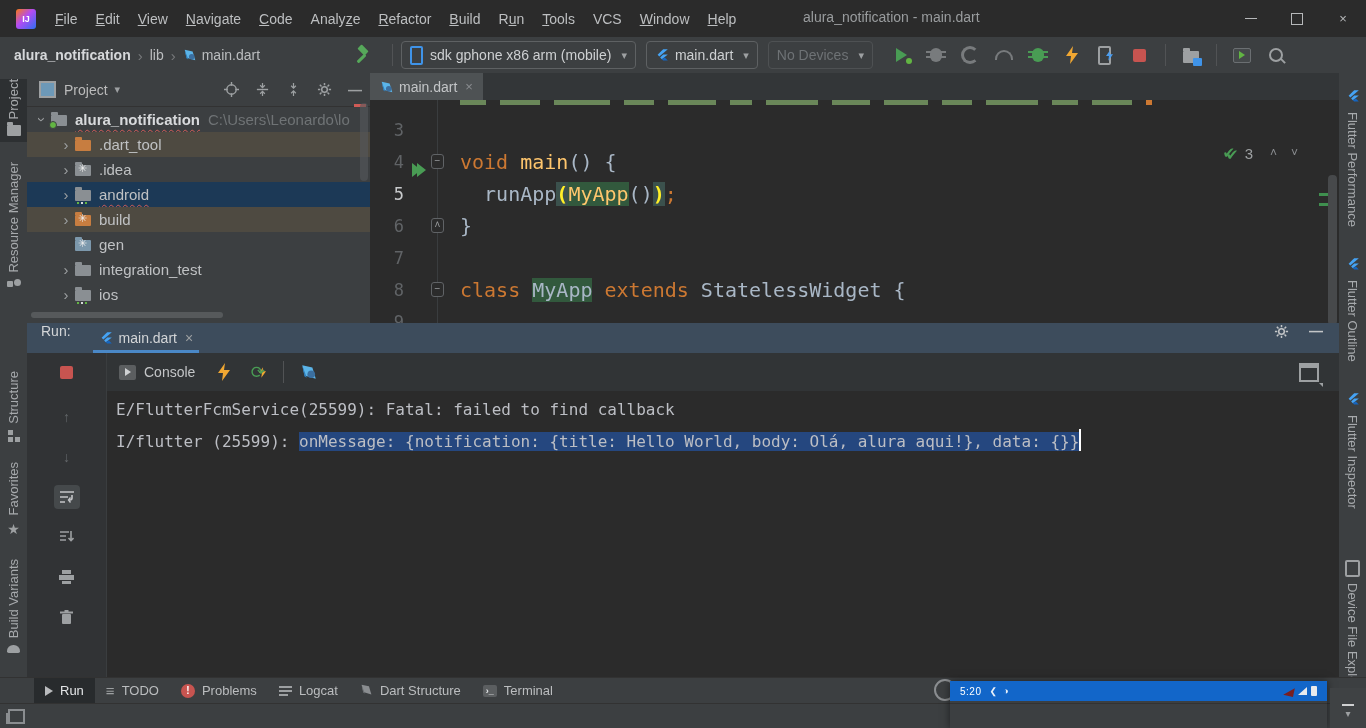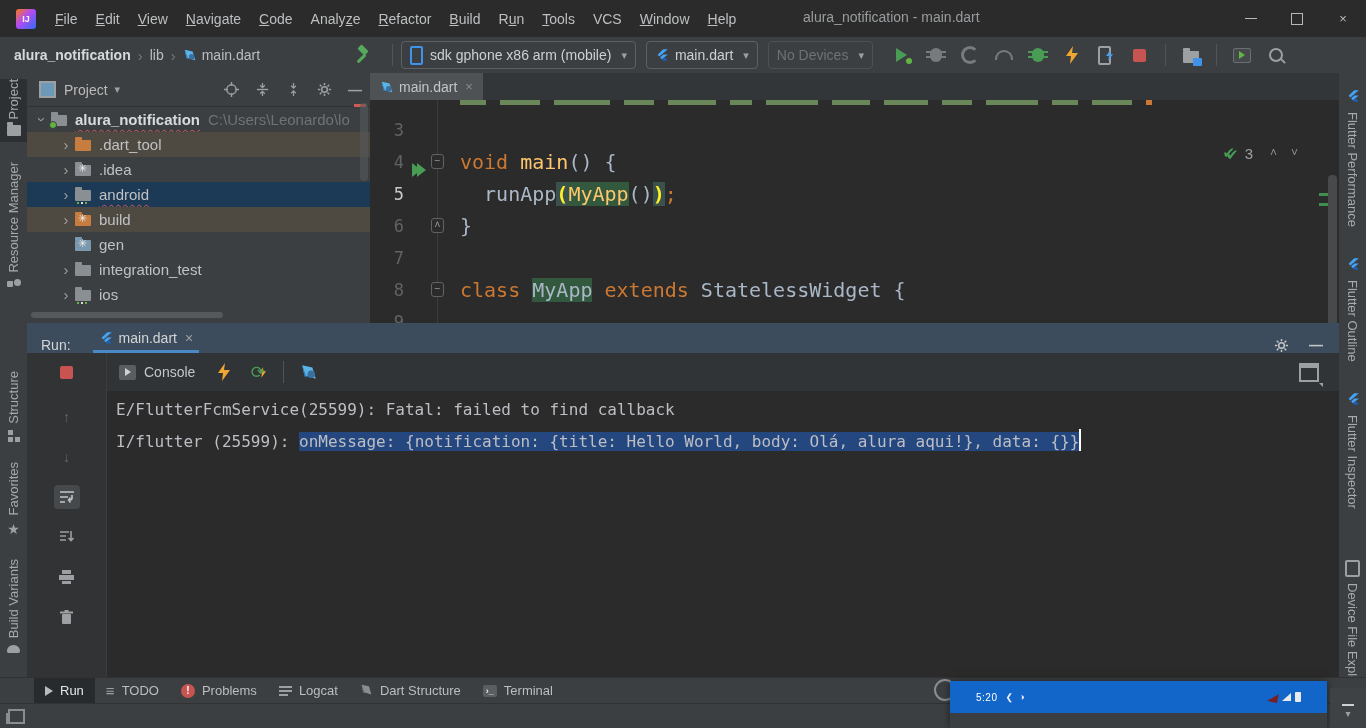--- a/index.html
+++ b/index.html
@@ -128,21 +128,21 @@
   .tk-hl{background:#32593d;}
   #inspections{position:absolute;top:42px;right:34px;display:flex;align-items:center;color:#9da0a2;font-size:15px;}
   #inspections .chk{color:#499c54;font-size:15px;}
   #inspections .chk+.chk{margin-left:-9px;margin-top:4px;}
   #inspections .cnt{margin:0 10px 0 6px;}
   #inspections .nav{margin:0 7px;color:#8a8d90;font-size:12px;}
   #escroll{position:absolute;right:2px;top:75px;width:9px;height:150px;background:#47494b;border-radius:4px;}
   .vcs-mark{position:absolute;right:5px;width:15px;height:3px;background:#3f8f4f;}
   
   #run-panel{position:absolute;left:27px;top:323px;width:1312px;height:354px;background:#2b2b2b;}
-  #rp-header{height:30px;background:#3d4c5c;display:flex;align-items:flex-end;position:relative;}
+  #rp-header{height:30px;background:#3d4c5c;display:flex;align-items:flex-start;position:relative;}
   #rp-label{margin-left:14px;color:#d3d5d7;}
   #rp-tab{display:flex;align-items:center;height:30px;margin-left:22px;padding:0 6px;position:relative;color:#d3d5d7;}
   #rp-tab .close{margin-left:8px;color:#9da0a2;}
   #rp-tab .underline{position:absolute;left:0;right:0;bottom:0;height:3px;background:#4a88c7;}
   #rp-header .right{position:absolute;right:16px;display:flex;align-items:center;gap:20px;color:#c3c5c7;}
   #rp-body{position:absolute;left:0;top:30px;right:0;bottom:0;display:flex;}
   #rp-leftcol{width:79px;background:#313335;border-right:1px solid #3a3d3f;display:flex;flex-direction:column;align-items:center;flex:none;}
   #rp-leftcol .sq{width:13px;height:13px;background:#c75450;border-radius:2px;margin:13px 0 18px 0;}
   .lc-ico{margin:8px 0;color:#9da0a2;display:flex;align-items:center;justify-content:center;width:26px;height:24px;}
   .lc-ico.dis{color:#63676a;}
@@ -167,21 +167,21 @@
   .bt-lines::before{content:"";position:absolute;left:0;top:2px;width:13px;height:2px;background:#9da0a2;}
   .bt-lines::after{content:"";position:absolute;left:0;top:6px;width:9px;height:2px;background:#9da0a2;}
   .bt-err{width:14px;height:14px;border-radius:50%;background:#c75450;color:#fff;font-size:10px;font-weight:bold;display:flex;align-items:center;justify-content:center;}
   .bt-term{width:14px;height:12px;background:#5b5e60;border-radius:2px;color:#e6e8ea;font-size:9px;line-height:12px;text-align:center;font-weight:bold;}
   #search-arc{position:absolute;left:934px;top:679px;width:18px;height:18px;border:2px solid #8a8d90;border-radius:50%;}
   #statusbar{position:absolute;left:0;top:703px;width:1366px;height:25px;background:#3c3f41;border-top:1px solid #323232;display:flex;align-items:center;}
   #statusbar .toggle{margin-left:8px;}
   
   #emulator{position:absolute;left:950px;top:681px;width:377px;height:47px;z-index:6;box-shadow:0 0 8px rgba(0,0,0,.5);}
   #emu-titlebar{height:31px;background:#ffffff;display:flex;align-items:center;padding-left:13px;color:#5f6368;font-size:14px;}
-  #emu-status{height:32px;background:#1266c9;display:flex;align-items:center;color:#fff;font-size:10px;padding:0 26px;}
+  #emu-status{height:20px;background:#1266c9;display:flex;align-items:center;color:#fff;font-size:10px;padding:0 10px;}
   #emu-status .time{letter-spacing:.5px;}
   #emu-status .lft{margin-left:8px;display:flex;gap:6px;font-size:9px;opacity:.9;}
   #emu-status .rgt{margin-left:auto;display:flex;align-items:center;gap:4px;}
   .sig-tri{width:0;height:0;border-left:9px solid transparent;border-bottom:8px solid #e8eaed;}
   .sig-off{width:0;height:0;border-left:10px solid transparent;border-bottom:9px solid #7a1f1f;transform:rotate(12deg);}
   .batt{width:6px;height:10px;background:#e8eaed;border-radius:1px;}
   #emu-side{position:absolute;left:1330px;top:688px;width:36px;height:40px;background:#3f4244;z-index:7;display:flex;flex-direction:column;align-items:center;color:#cfd0d1;}
   #emu-side .dash{margin-top:16px;width:12px;height:2px;background:#cfd0d1;}
   #emu-side .chev{font-size:10px;color:#9da0a2;margin-top:2px;}
   .gear-svg,.ico-svg{display:block;}

